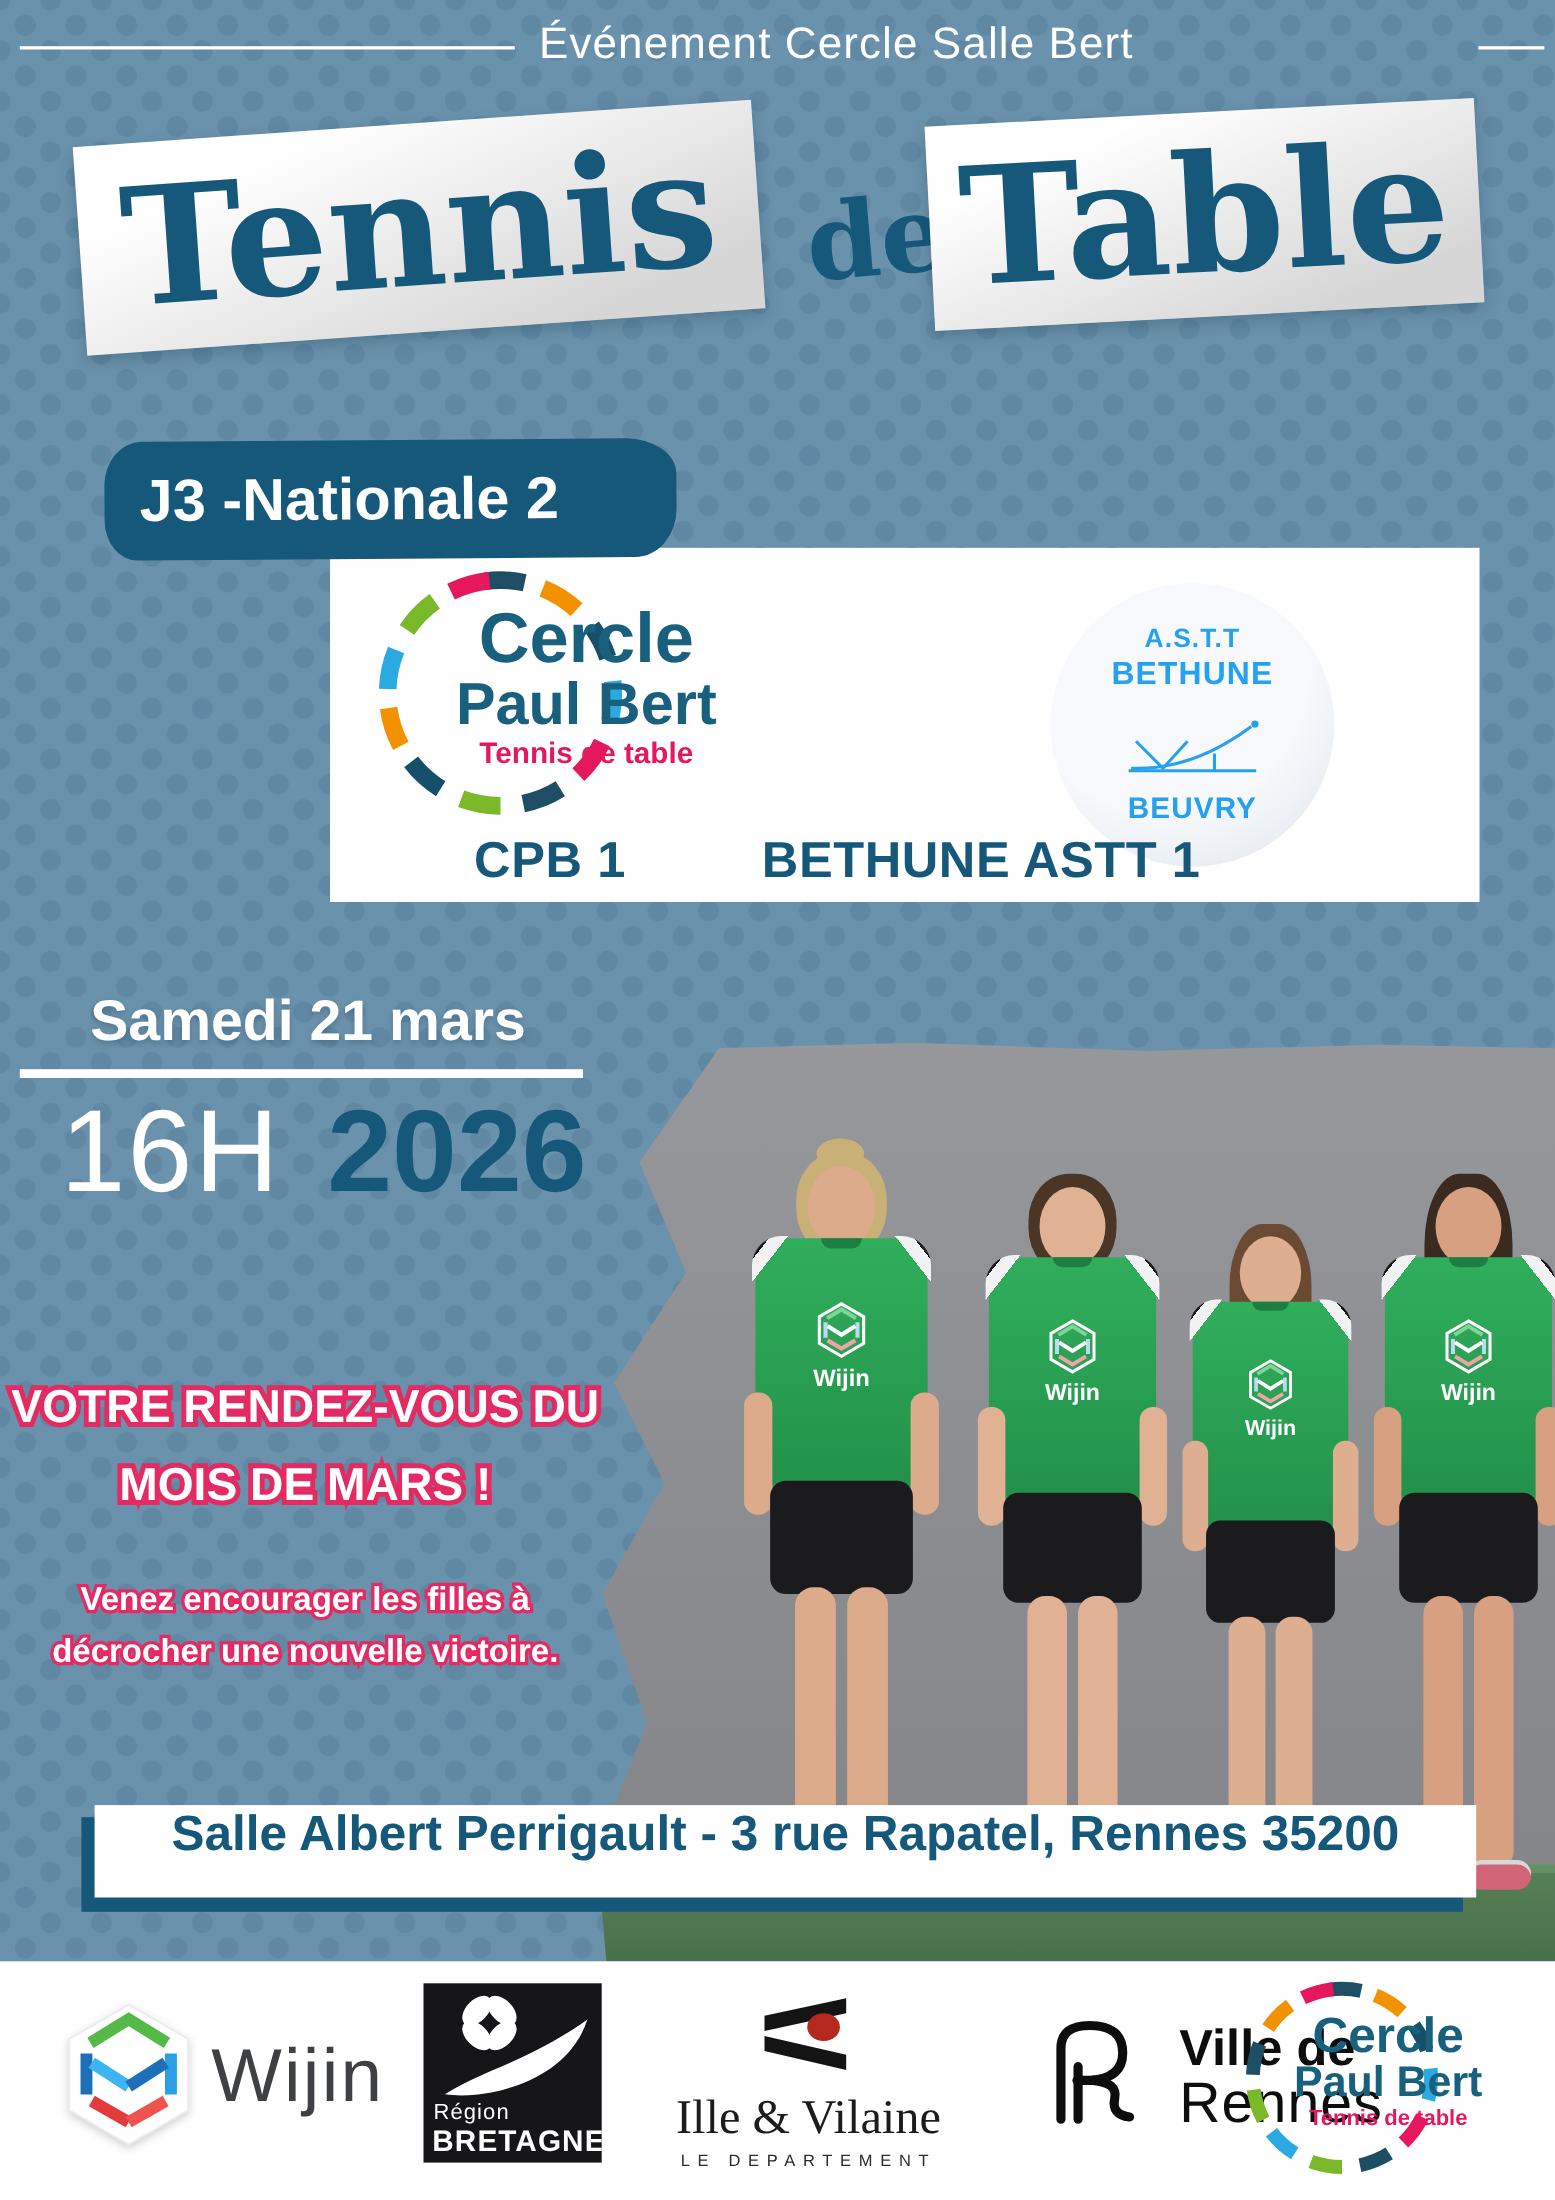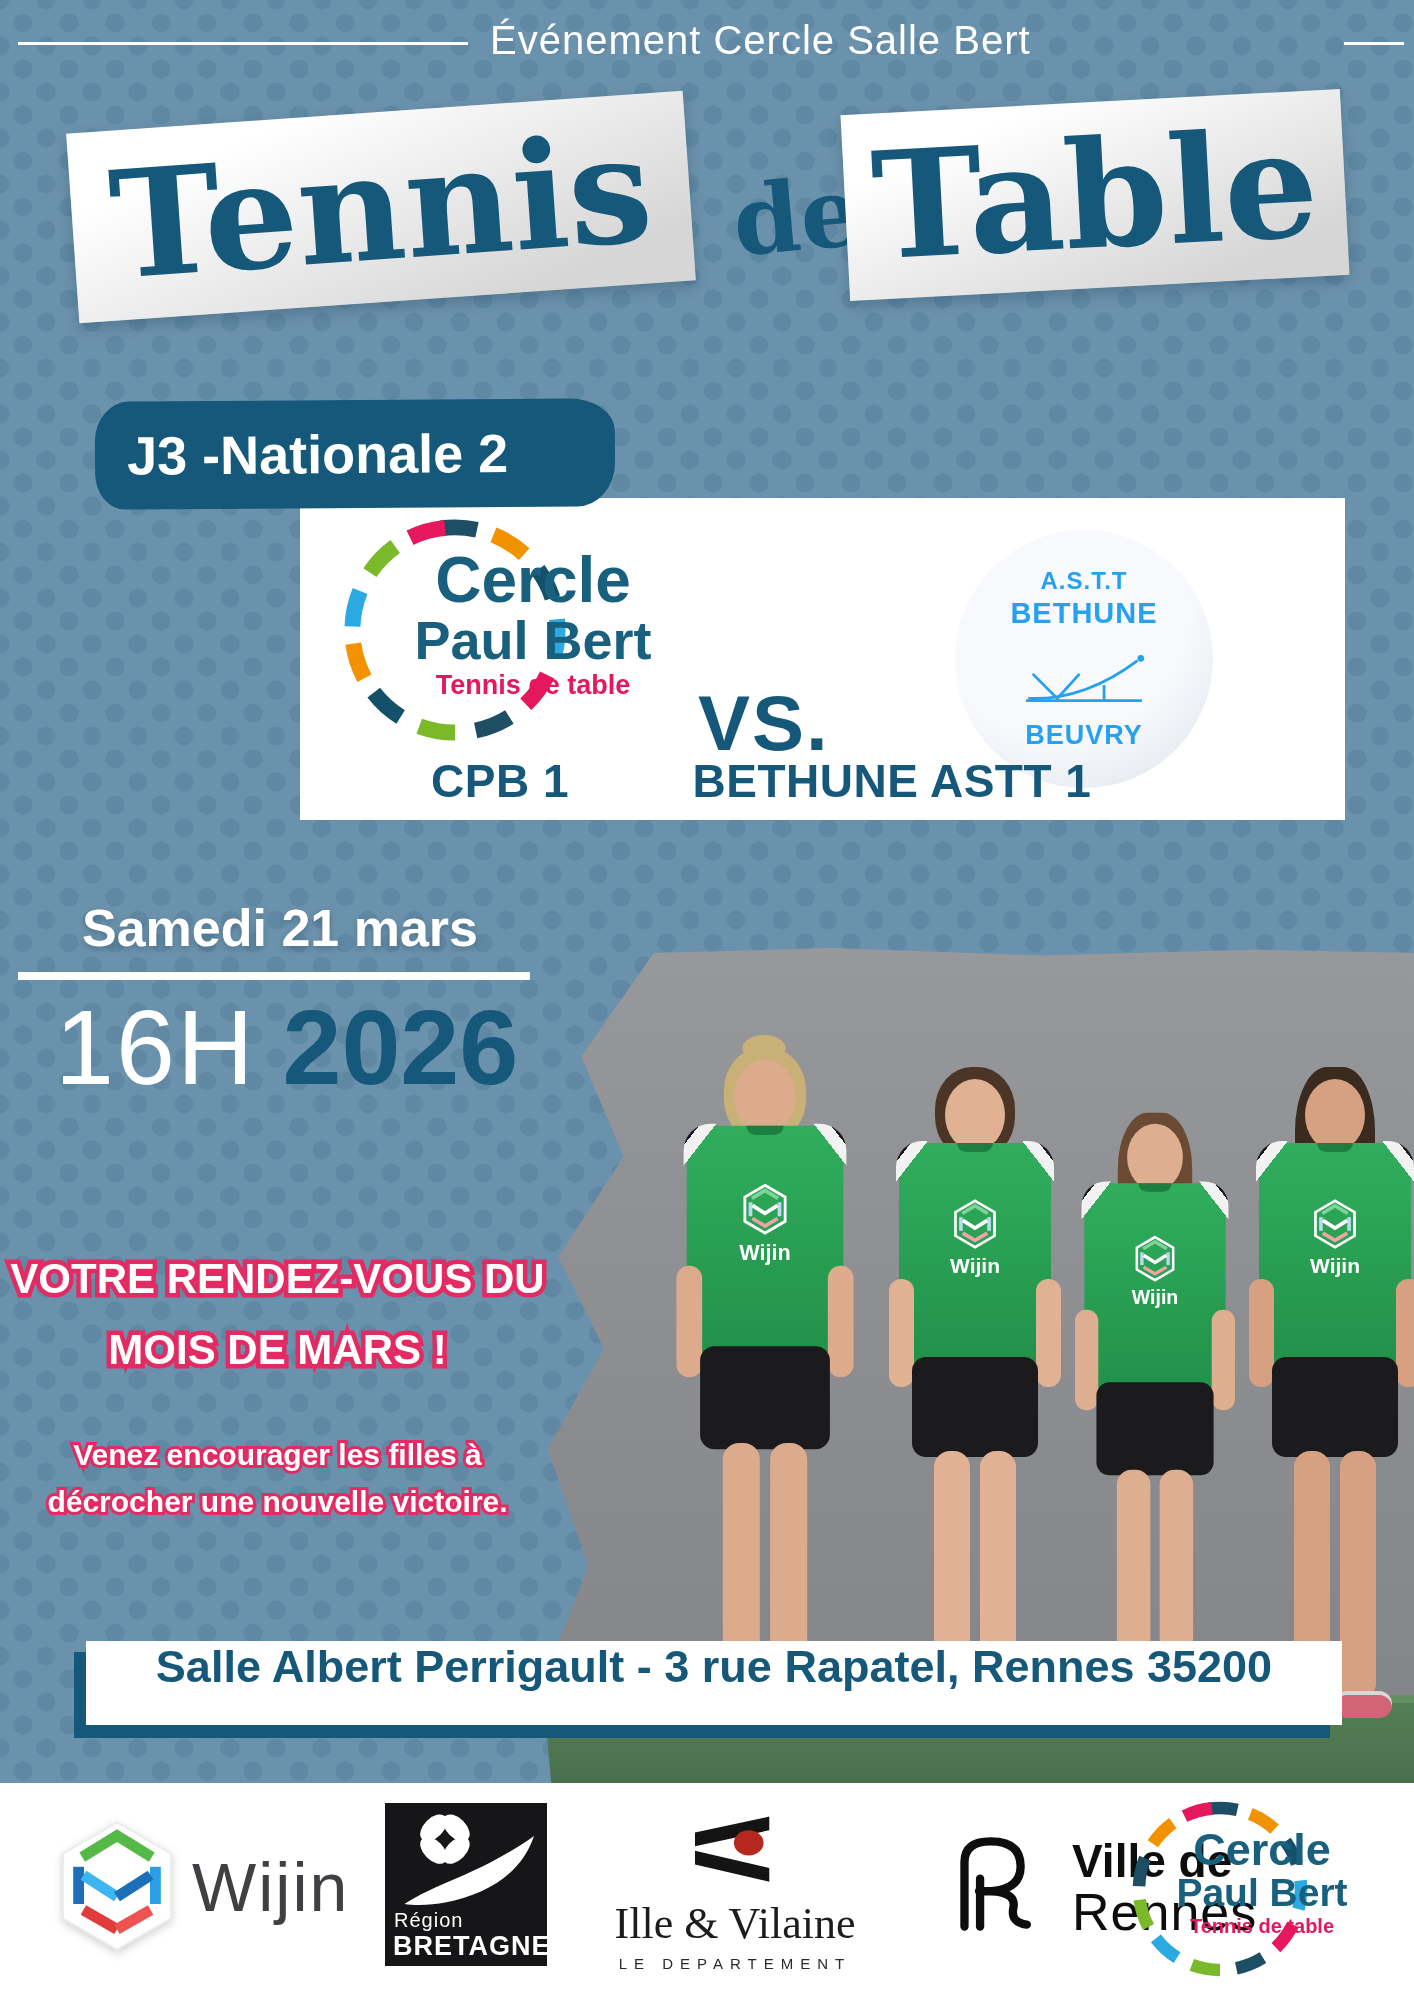--- a/index.html
+++ b/index.html
@@ -50,21 +50,21 @@
   .bethune .a2{font-size:29px;letter-spacing:1px;margin-top:2px;}
   .bethune svg{margin:6px 0 2px 0;}
   .bethune .a3{font-size:27px;letter-spacing:1px;margin-top:4px;}
   .team-name{position:absolute;bottom:12px;color:#15587a;font-size:46px;font-weight:800;text-align:center;letter-spacing:.5px;}
   .team-name.home{left:35px;width:330px;}
   .team-name.away{left:312px;width:560px;}
   
   .sched-date{position:absolute;left:0;top:898px;width:560px;text-align:center;color:#fff;
     font-size:52px;font-weight:700;text-shadow:0 3px 6px rgba(10,40,60,.25);}
   .sched-rule{position:absolute;left:18px;top:972px;width:512px;height:8px;background:#fff;}
-  .sched-time-row{position:absolute;left:55px;top:994px;display:flex;gap:27px;align-items:flex-start;}
+  .sched-time-row{position:absolute;left:55px;top:994px;display:flex;gap:42px;align-items:flex-start;}
   .sched-time{color:#fff;font-size:106px;font-weight:400;letter-spacing:2px;line-height:1;}
   .sched-year{color:#15587a;font-size:106px;font-weight:900;line-height:1;}
   
   .promo{position:absolute;left:5px;width:545px;text-align:center;z-index:6;}
   .promo.headline{top:1243px;font-size:42px;font-weight:800;line-height:1.7;}
   .promo.sub{top:1432px;font-size:30px;font-weight:800;line-height:1.55;}
   .ol-line{position:relative;display:block;}
   .ol-stroke{position:absolute;left:0;right:0;top:0;color:#e42a62;-webkit-text-stroke:9px #e42a62;}
   .promo.sub .ol-stroke{-webkit-text-stroke:6px #e42a62;}
   .ol-fill{position:relative;color:#ffffff;}
@@ -165,21 +165,20 @@
           <circle cx="50" cy="50" r="45" stroke="#e5185d" stroke-dasharray="16 267" transform="rotate(244 50 50)"></circle>
         </g>
       </svg>
       <div class="cpb-text">
         <div class="l1">Cercle</div>
         <div class="l2">Paul Bert</div>
         <div class="l3">Tennis de table</div>
       </div>
     </div>
 
-    <div class="vs">VS.</div>
 
     <div class="bethune">
       <div class="a1">A.S.T.T</div>
       <div class="a2">BETHUNE</div>
       <svg width="150" height="78" viewBox="0 0 120 70" fill="none">
         <path d="M14 34 L36 56 L56 34" stroke="#25a1f0" stroke-width="2.5"></path>
         <path d="M10 56 Q60 58 108 22" stroke="#25a1f0" stroke-width="2.5"></path>
         <path d="M8 58 H112" stroke="#25a1f0" stroke-width="2.5"></path>
         <path d="M78 58 V44" stroke="#25a1f0" stroke-width="2.5"></path>
         <circle cx="111" cy="20" r="3" fill="#25a1f0"></circle>

